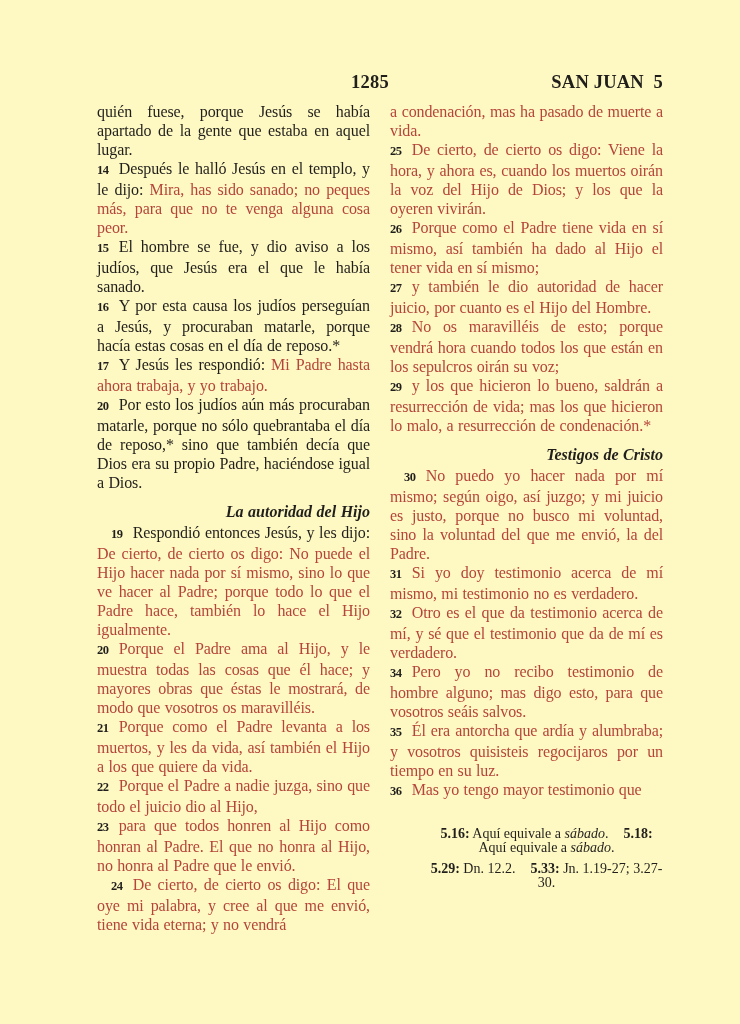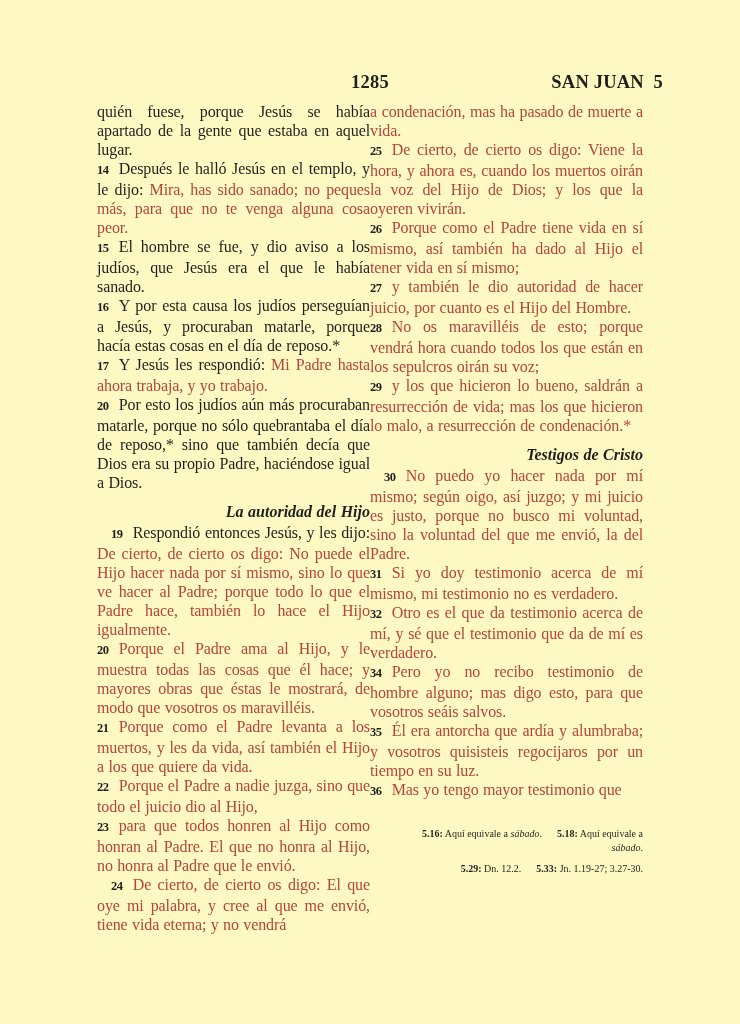--- a/index.html
+++ b/index.html
@@ -3,31 +3,31 @@
 <meta charset="utf-8">
 <style>
   html,body{margin:0;padding:0;background:#ffffff;}
   body{width:740px;height:1024px;font-family:"Liberation Serif","DejaVu Serif",serif;
        -webkit-font-smoothing:antialiased;}
   .page{position:relative;width:740px;height:1024px;background:#fef9c3;overflow:hidden;color:var(--ink,#211f1c);}
   .content{position:absolute;left:97px;top:72px;width:566px;}
   .running-head{position:relative;height:26px;font-weight:bold;font-size:18.5px;letter-spacing:.2px;}
   .page-number{position:absolute;left:273px;transform:translateX(-50%);top:0;}
   .book-ref{position:absolute;right:0;top:0;white-space:pre;}
-  .cols{display:flex;margin-top:4px;}
+  .cols{display:flex;gap:20px;margin-top:4px;}
   .col{width:273px;text-align:justify;font-size:16px;line-height:19px;
        letter-spacing:-0.1px;word-spacing:0.5px;}
   p.v{margin:0;padding:0;}
   p.v.indent{text-indent:14px;}
   .vnum{font-weight:bold;font-size:12.5px;letter-spacing:-0.4px;padding-right:10px;color:var(--ink,#211f1c);}
   .t-blk{color:var(--ink,#211f1c);}
   .t-red{color:var(--red,#b5443a);}
   .sect{text-align:right;font-weight:bold;font-style:italic;font-size:16px;
         margin:10px 0 2px 0;letter-spacing:0;}
-  .footnotes{margin-top:26px;font-size:10px;line-height:13.5px;text-align:right;
+  .footnotes{margin-top:26px;font-size:14px;line-height:13.5px;text-align:center;
              letter-spacing:0;word-spacing:0;color:var(--ink,#211f1c);margin-left:40px;}
   .footnotes p{margin:0;}
   .footnotes p + p{margin-top:8px;}
   .fn-b{font-weight:bold;}
   .fn-i{font-style:italic;}
   .fn-gap{margin-left:15px;}
 </style>
 </head>
 <body>
 

